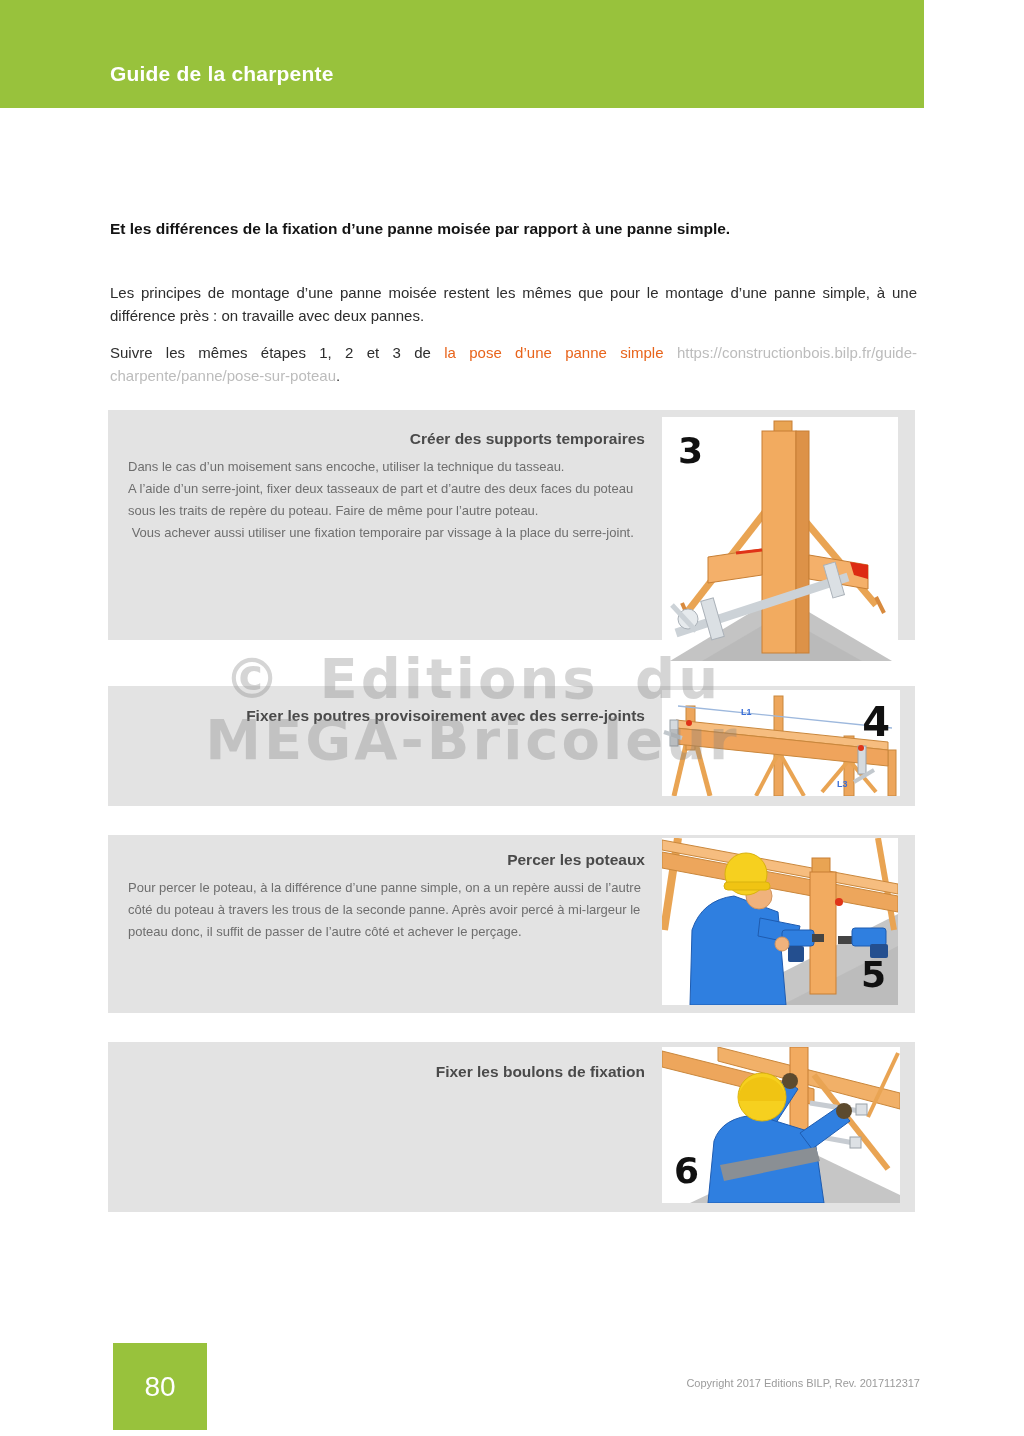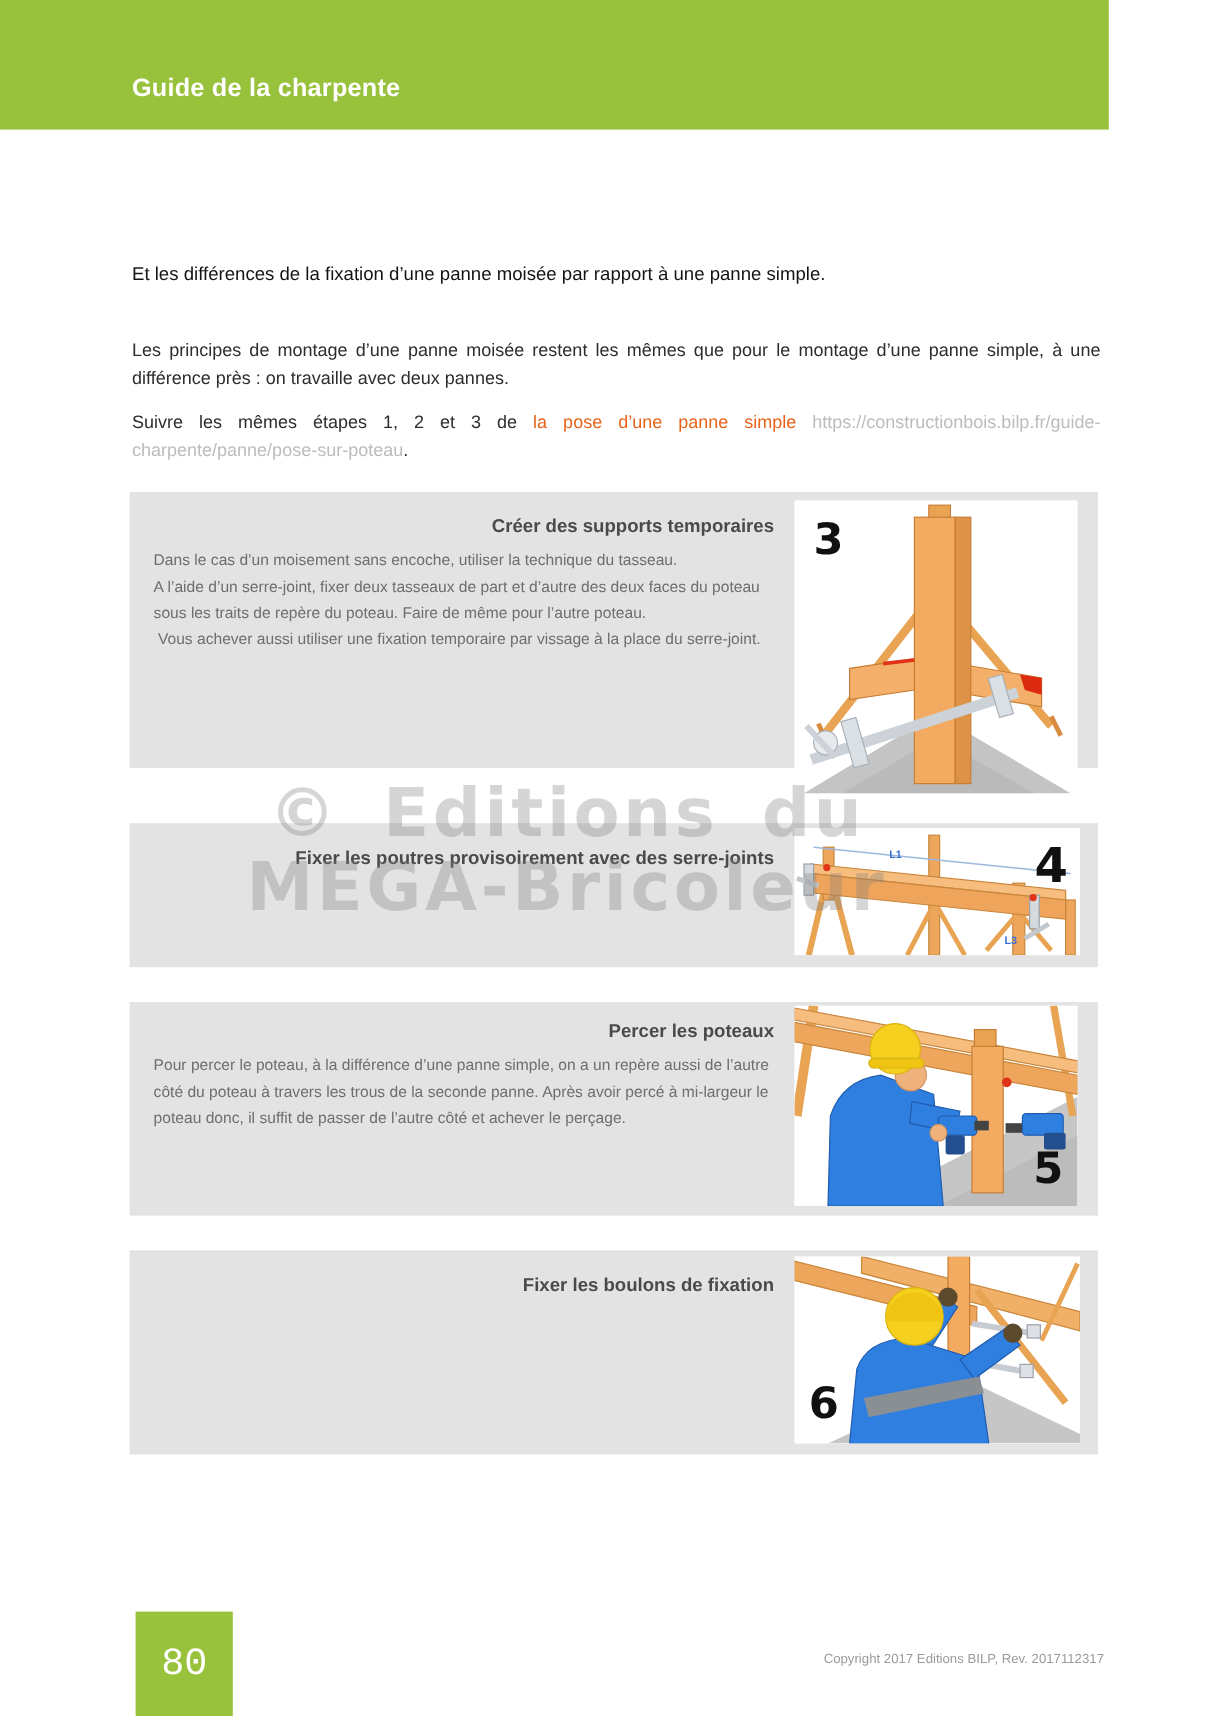--- a/index.html
+++ b/index.html
@@ -15,21 +15,21 @@
   
   .header-bar{position:absolute;left:0;top:0;width:924px;height:108px;background:var(--green);}
   .header-title{position:absolute;left:110px;top:62px;color:#fff;font-size:21px;font-weight:bold;letter-spacing:.2px;}
 
   
   .title-block{position:absolute;left:110px;top:130px;width:790px;}
   .title-row1{white-space:nowrap;}
   .article-tag{color:var(--orange);font-size:15px;font-weight:bold;margin-right:16px;}
   .big-title{color:var(--title-green);font-size:37px;font-weight:bold;line-height:46px;}
   .title-row2{margin-top:0;}
-  .subtitle{position:absolute;left:110px;top:220px;width:807px;color:#141414;font-size:15.5px;font-weight:normal;}
+  .subtitle{position:absolute;left:110px;top:220px;width:807px;color:#141414;font-size:15.5px;font-weight:bold;}
 
   
   .p-intro{position:absolute;left:110px;width:807px;color:var(--body-text);font-size:15px;line-height:23px;text-align:justify;}
   .p1{top:281px;}
   .p2{top:341px;}
   .link{color:var(--link-orange);text-decoration:none;}
   .url{color:var(--url-gray);}
   .period{color:var(--body-text);}
 
   
@@ -62,22 +62,22 @@
   .fig-label{position:absolute;color:#3a6fd8;font-size:9px;font-weight:bold;text-align:right;}
   .label-l1{left:79px;top:17px;}
   .label-l3{left:175px;top:89px;}
 
   
   .watermark{position:absolute;left:100px;top:648px;width:745px;text-align:center;
     font-family:"DejaVu Sans", sans-serif;font-weight:bold;font-size:56px;line-height:61px;
     letter-spacing:3px;word-spacing:14px;color:var(--watermark-gray);opacity:.32;z-index:20;pointer-events:none;}
 
   
-  .page-badge{position:absolute;left:113px;top:1343px;width:81px;height:87px;background:var(--green);
-    color:#fff;font-size:32px;display:flex;align-items:center;justify-content:center;font-family:Liberation Mono, monospace;}
+  .page-badge{position:absolute;left:113px;top:1343px;width:94px;height:87px;background:var(--green);
+    color:#fff;font-size:28px;display:flex;align-items:center;justify-content:center;}
   .copyright{position:absolute;right:104px;top:1377px;color:var(--copyright-gray);font-size:11px;}
 </style>
 </head>
 <body>
 
 <div class="page">
 
   <div class="header-bar">
     <div class="header-title">Guide de la charpente</div>
   </div>

